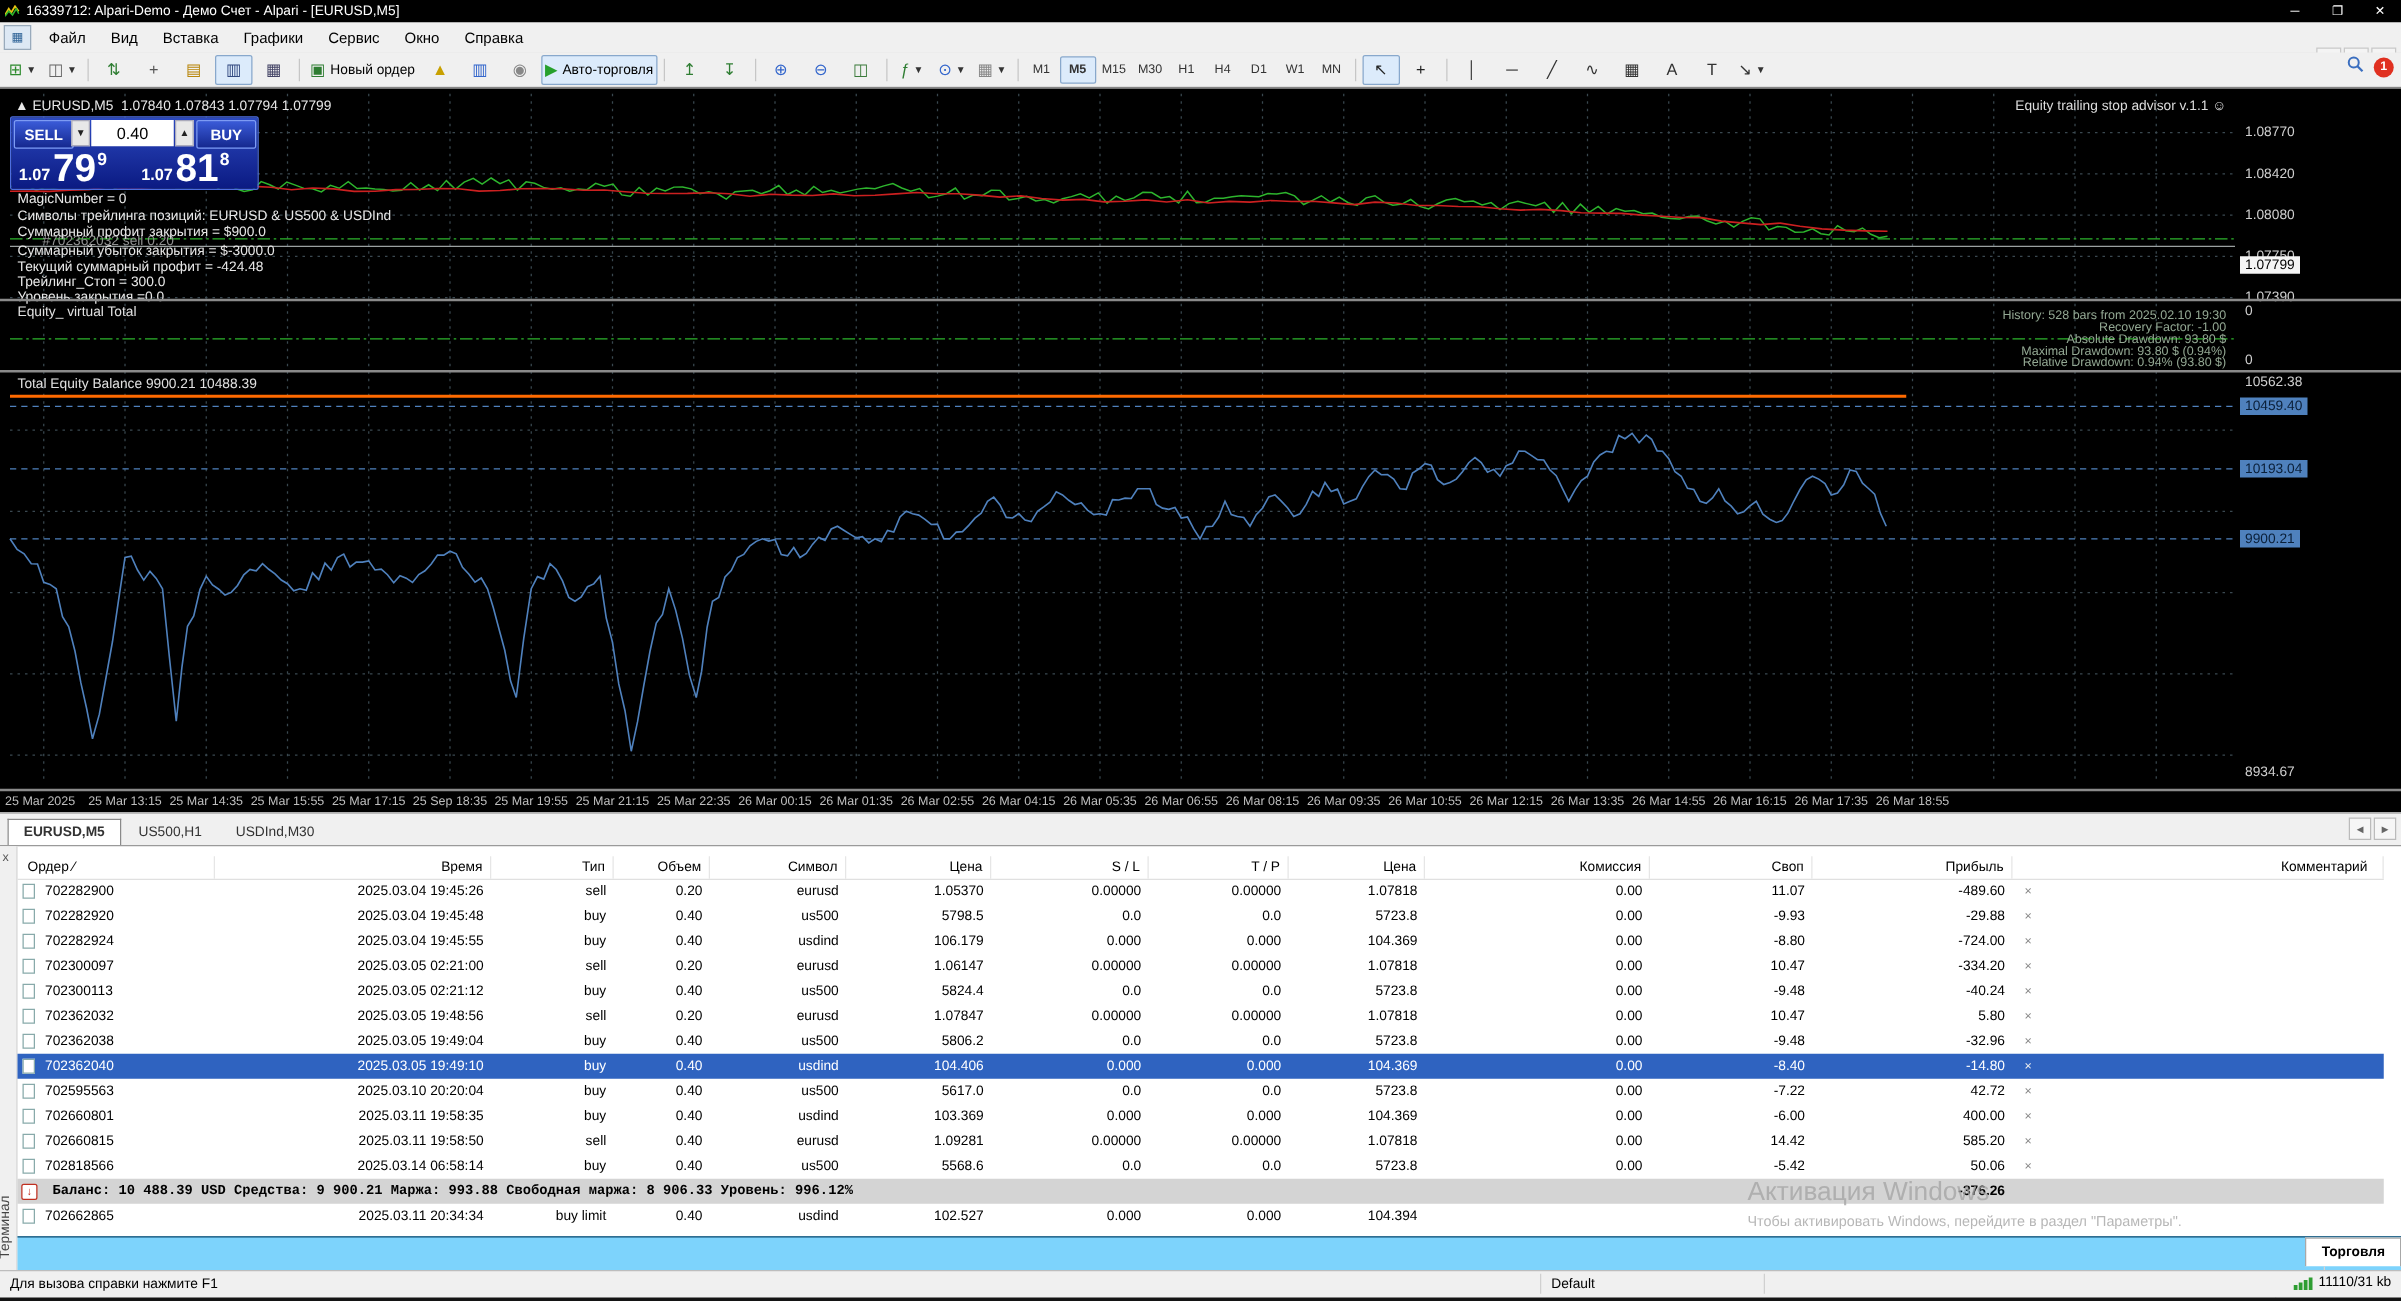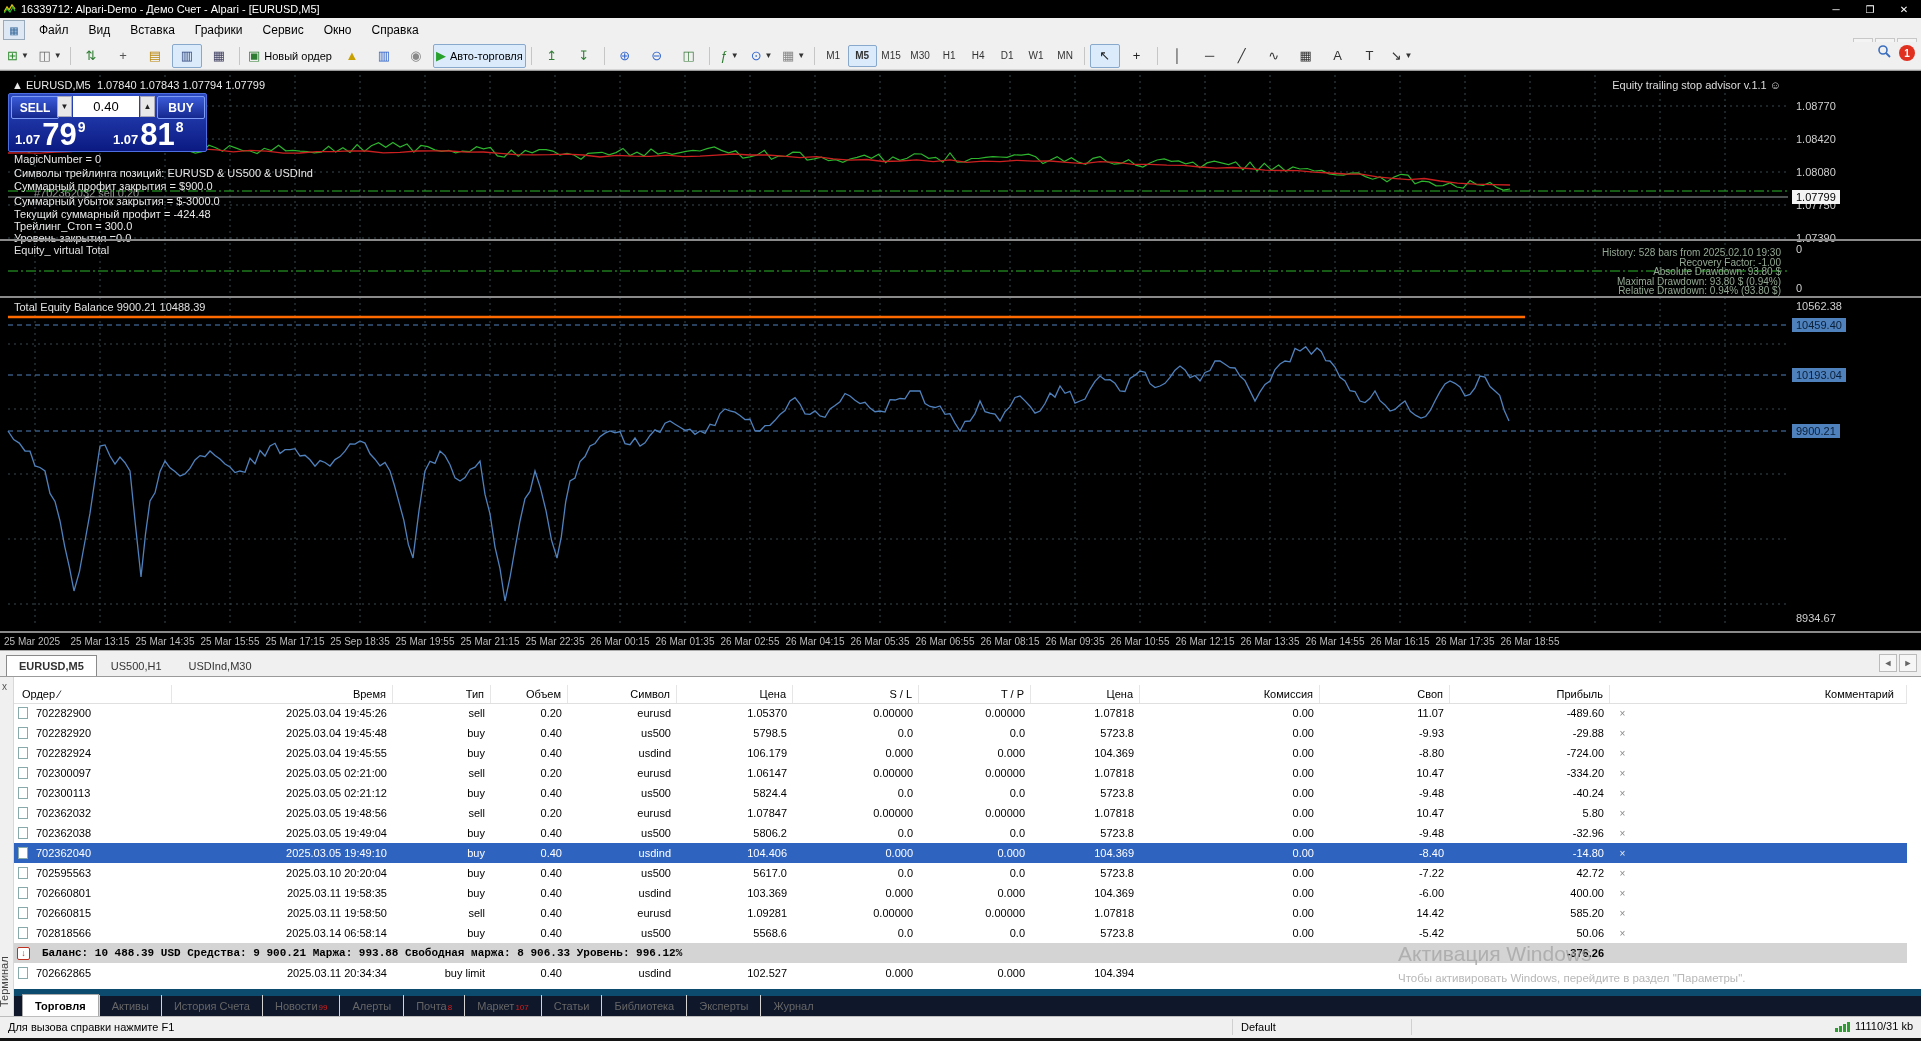--- a/index.html
+++ b/index.html
@@ -39,21 +39,21 @@
             border-top:1px solid #9a9a9a;box-sizing:border-box;}
   .chartwin svg{position:absolute;left:0;top:0;}
   .chead{position:absolute;left:12px;top:8px;color:#e8e8e8;font-size:11px;z-index:5;}
   .advisor{position:absolute;right:140px;top:8px;color:#dcdcdc;font-size:11px;z-index:5;}
   .iline{position:absolute;left:14px;color:#e8e8e8;font-size:11px;z-index:6;white-space:nowrap;}
   .olabel{position:absolute;left:34px;color:#8f8f8f;font-size:11px;z-index:5;}
   .swlabel{position:absolute;left:14px;color:#e0e0e0;font-size:11px;z-index:5;}
   .stat{position:absolute;right:140px;color:#93a893;font-size:10px;z-index:5;white-space:nowrap;}
   .sc{position:absolute;left:1796px;transform:translateY(-50%);color:#cfcfcf;font-size:11px;z-index:4;white-space:nowrap;}
   .scbox{position:absolute;left:1792px;transform:translateY(-50%);font-size:11px;z-index:5;padding:0 4px;line-height:14px;}
-  .scbox.white{background:#f4f4f4;color:#000;}
+  .scbox.white{background:#f4f4f4;color:#000;margin-top:15px;}
   .scbox.blue{background:#4f81bd;color:#0a1f38;}
   .sep{position:absolute;left:0;width:1921px;height:2px;background:#8a8a8a;z-index:7;}
   .taxis{position:absolute;left:0;top:562px;width:1921px;height:18px;z-index:6;}
   .tlab{position:absolute;top:3px;color:#bdbdbd;font-size:10px;white-space:nowrap;}
   
   .ocp{position:absolute;left:8px;top:22px;width:197px;height:57px;z-index:8;border:1px solid #4d6ee0;border-radius:2px;
        background:linear-gradient(#2c49c0,#0b1a82);}
   .ocbtn{position:absolute;top:2px;height:21px;display:flex;align-items:center;justify-content:center;
          background:linear-gradient(#3a5bd8,#15288f);border:1px solid #7d9bf4;border-radius:2px;
          color:#fff;font-size:12px;font-weight:bold;}
@@ -88,22 +88,22 @@
   .trow.sel{background:#2f63c0;color:#fff;}
   .trow.balance{background:#d4d4d4;font-weight:bold;}
   .c{text-align:right;padding-right:6px;white-space:nowrap;overflow:hidden;}
   .c.l{text-align:left;padding-right:0;}
   .doc{width:10px;height:12px;background:#fff;border:1px solid #8aa;margin-left:4px;box-sizing:border-box;}
   .balicon{width:11px;height:11px;margin-left:3px;border:1px solid #c03020;background:#fff;color:#c03020;
            font-size:9px;line-height:10px;text-align:center;border-radius:2px;}
   .rclose{color:#888;font-size:10px;text-align:center;}
   .trow.sel .rclose{color:#eee;}
   
-  .btabs{position:absolute;left:14px;top:312px;width:1907px;height:28px;background:#0f172a;border-top:7px solid #0c4a6e;
-         display:flex;align-items:flex-end;font-size:11px;padding-left:8px;box-sizing:border-box;}
+  .btabs{position:absolute;left:14px;top:312px;width:1907px;height:28px;background:#7dd3fc;border-top:1px solid #0c4a6e;
+         display:flex;align-items:flex-end;font-size:11px;padding-left:8px;box-sizing:border-box;flex-direction:column;}
   .btab{padding:5px 12px;color:#666;border-left:1px solid #d4d4d4;display:flex;align-items:flex-end;}
   .btab:first-child{border-left:none;}
   .btab.active{background:#fff;border:1px solid #a8a8a8;border-bottom:none;color:#000;font-weight:bold;}
   .badge{color:#d02020;font-size:8px;margin-left:1px;}
   
   .statusbar{position:absolute;left:0;top:1016px;width:1921px;height:22px;background:#f0f0f0;border-top:1px solid #bdbdbd;
              font-size:11px;box-sizing:border-box;}
   .sleft{position:absolute;left:8px;top:4px;}
   .sdefault{position:absolute;left:1232px;top:2px;width:180px;height:16px;border-left:1px solid #d0d0d0;border-right:1px solid #d0d0d0;
             padding:2px 8px 0;box-sizing:border-box;}

